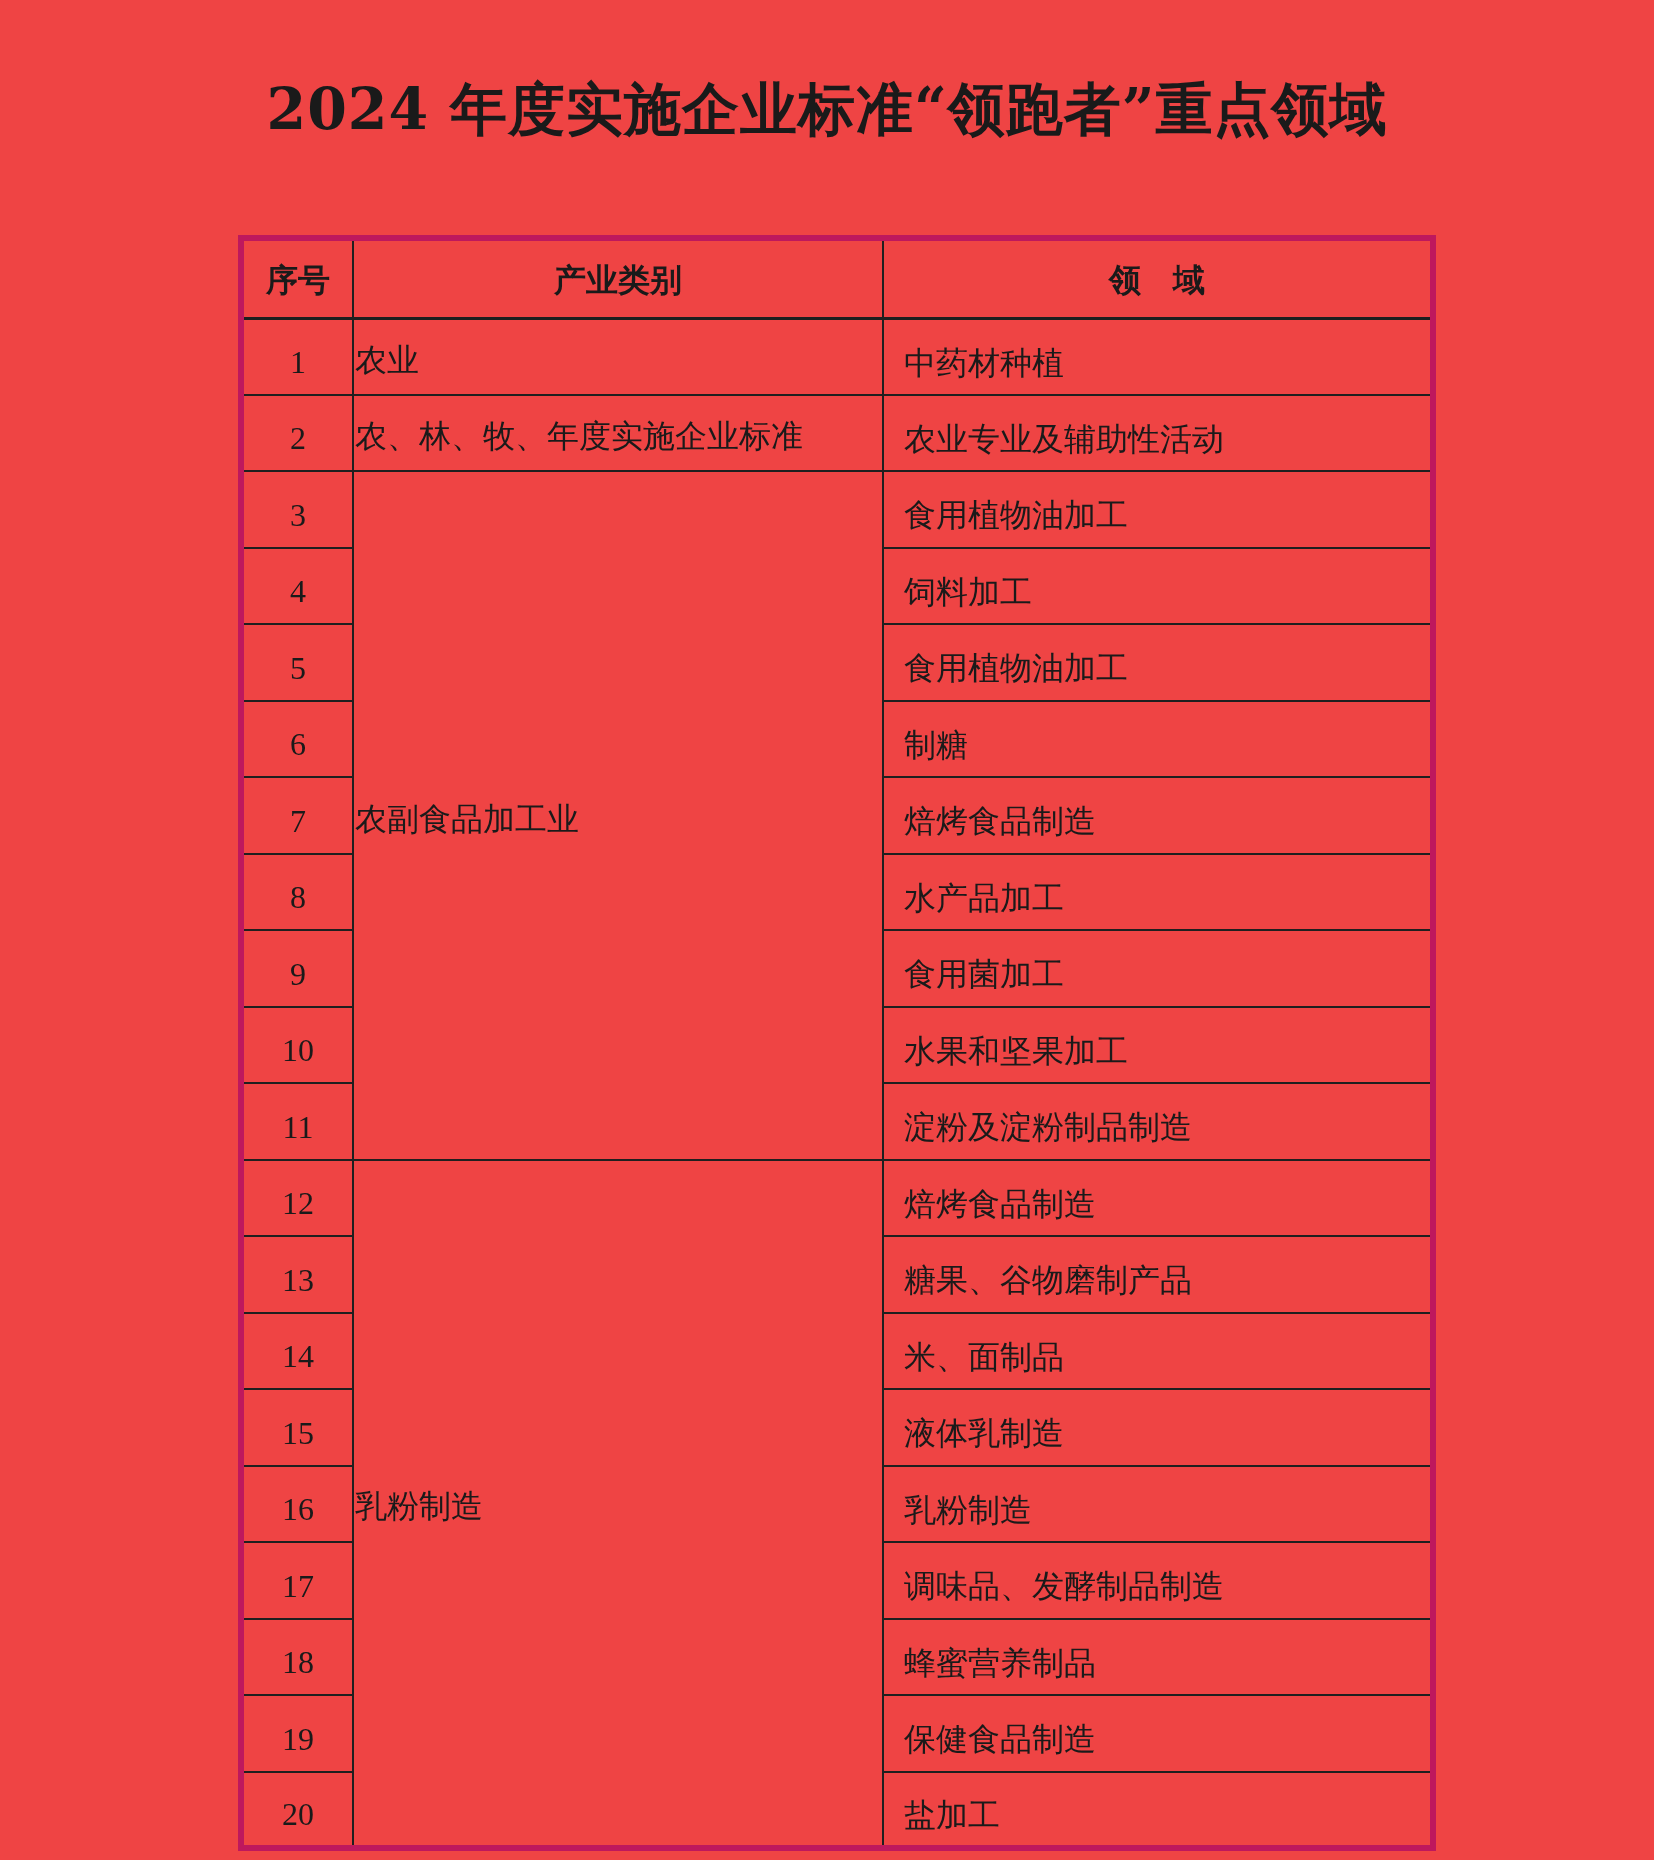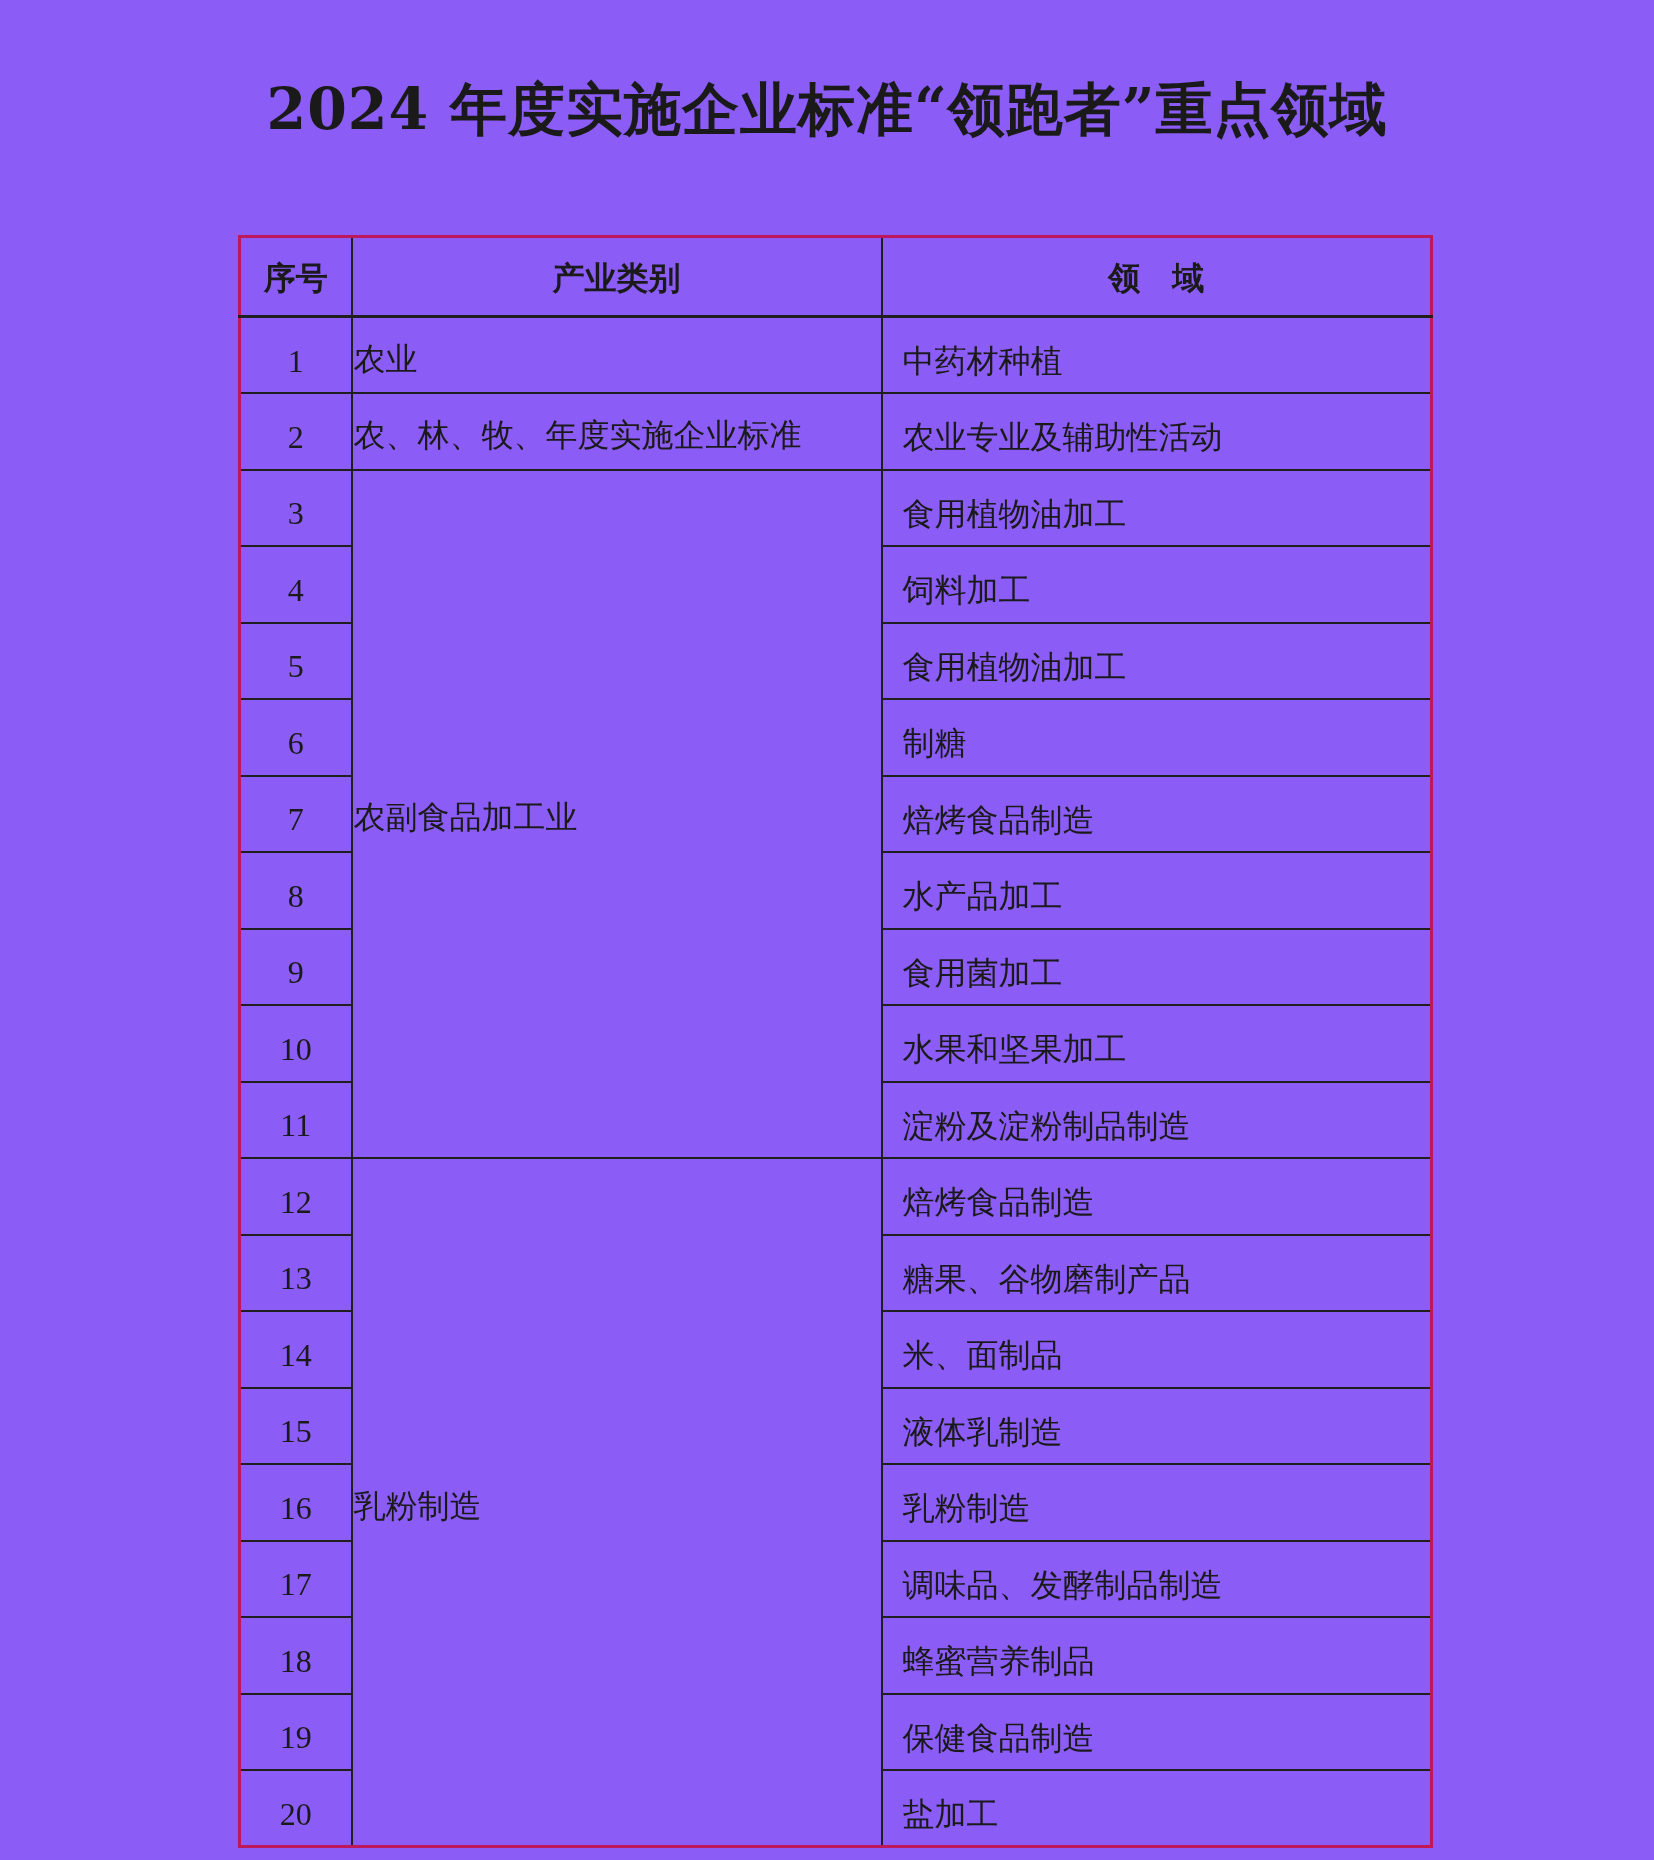--- a/index.html
+++ b/index.html
@@ -1,20 +1,20 @@
 <!DOCTYPE html>
 <html><head>
 <meta charset="utf-8">
 <style>
   html, body { margin: 0; padding: 0; }
   .page {
     position: relative;
     width: 1654px;
     height: 1860px;
-    background: #8b5cf6;
+    background: #ef4444;
     font-family: "Liberation Serif", serif;
     color: #1a1a1a;
     overflow: hidden;
   }
   .title {
     position: absolute;
     top: 34px;
     left: 0;
     width: 1654px;
     text-align: center;
@@ -24,21 +24,21 @@
     letter-spacing: 1px;
     white-space: nowrap;
   }
   table.key-table {
     position: absolute;
     left: 238px;
     top: 235px;
     width: 1192px;
     border-collapse: collapse;
     table-layout: fixed;
-    border: 3px solid #be185d;
+    border: 6px solid #be185d;
   }
   .key-table col.c-no  { width: 112px; }
   .key-table col.c-cat { width: 530px; }
   .key-table col.c-fld { width: 550px; }
   .key-table th, .key-table td {
     border: 2px solid #1f1f1f;
     font-size: 32px;
     line-height: 1.25;
     vertical-align: middle;
     box-sizing: border-box;

